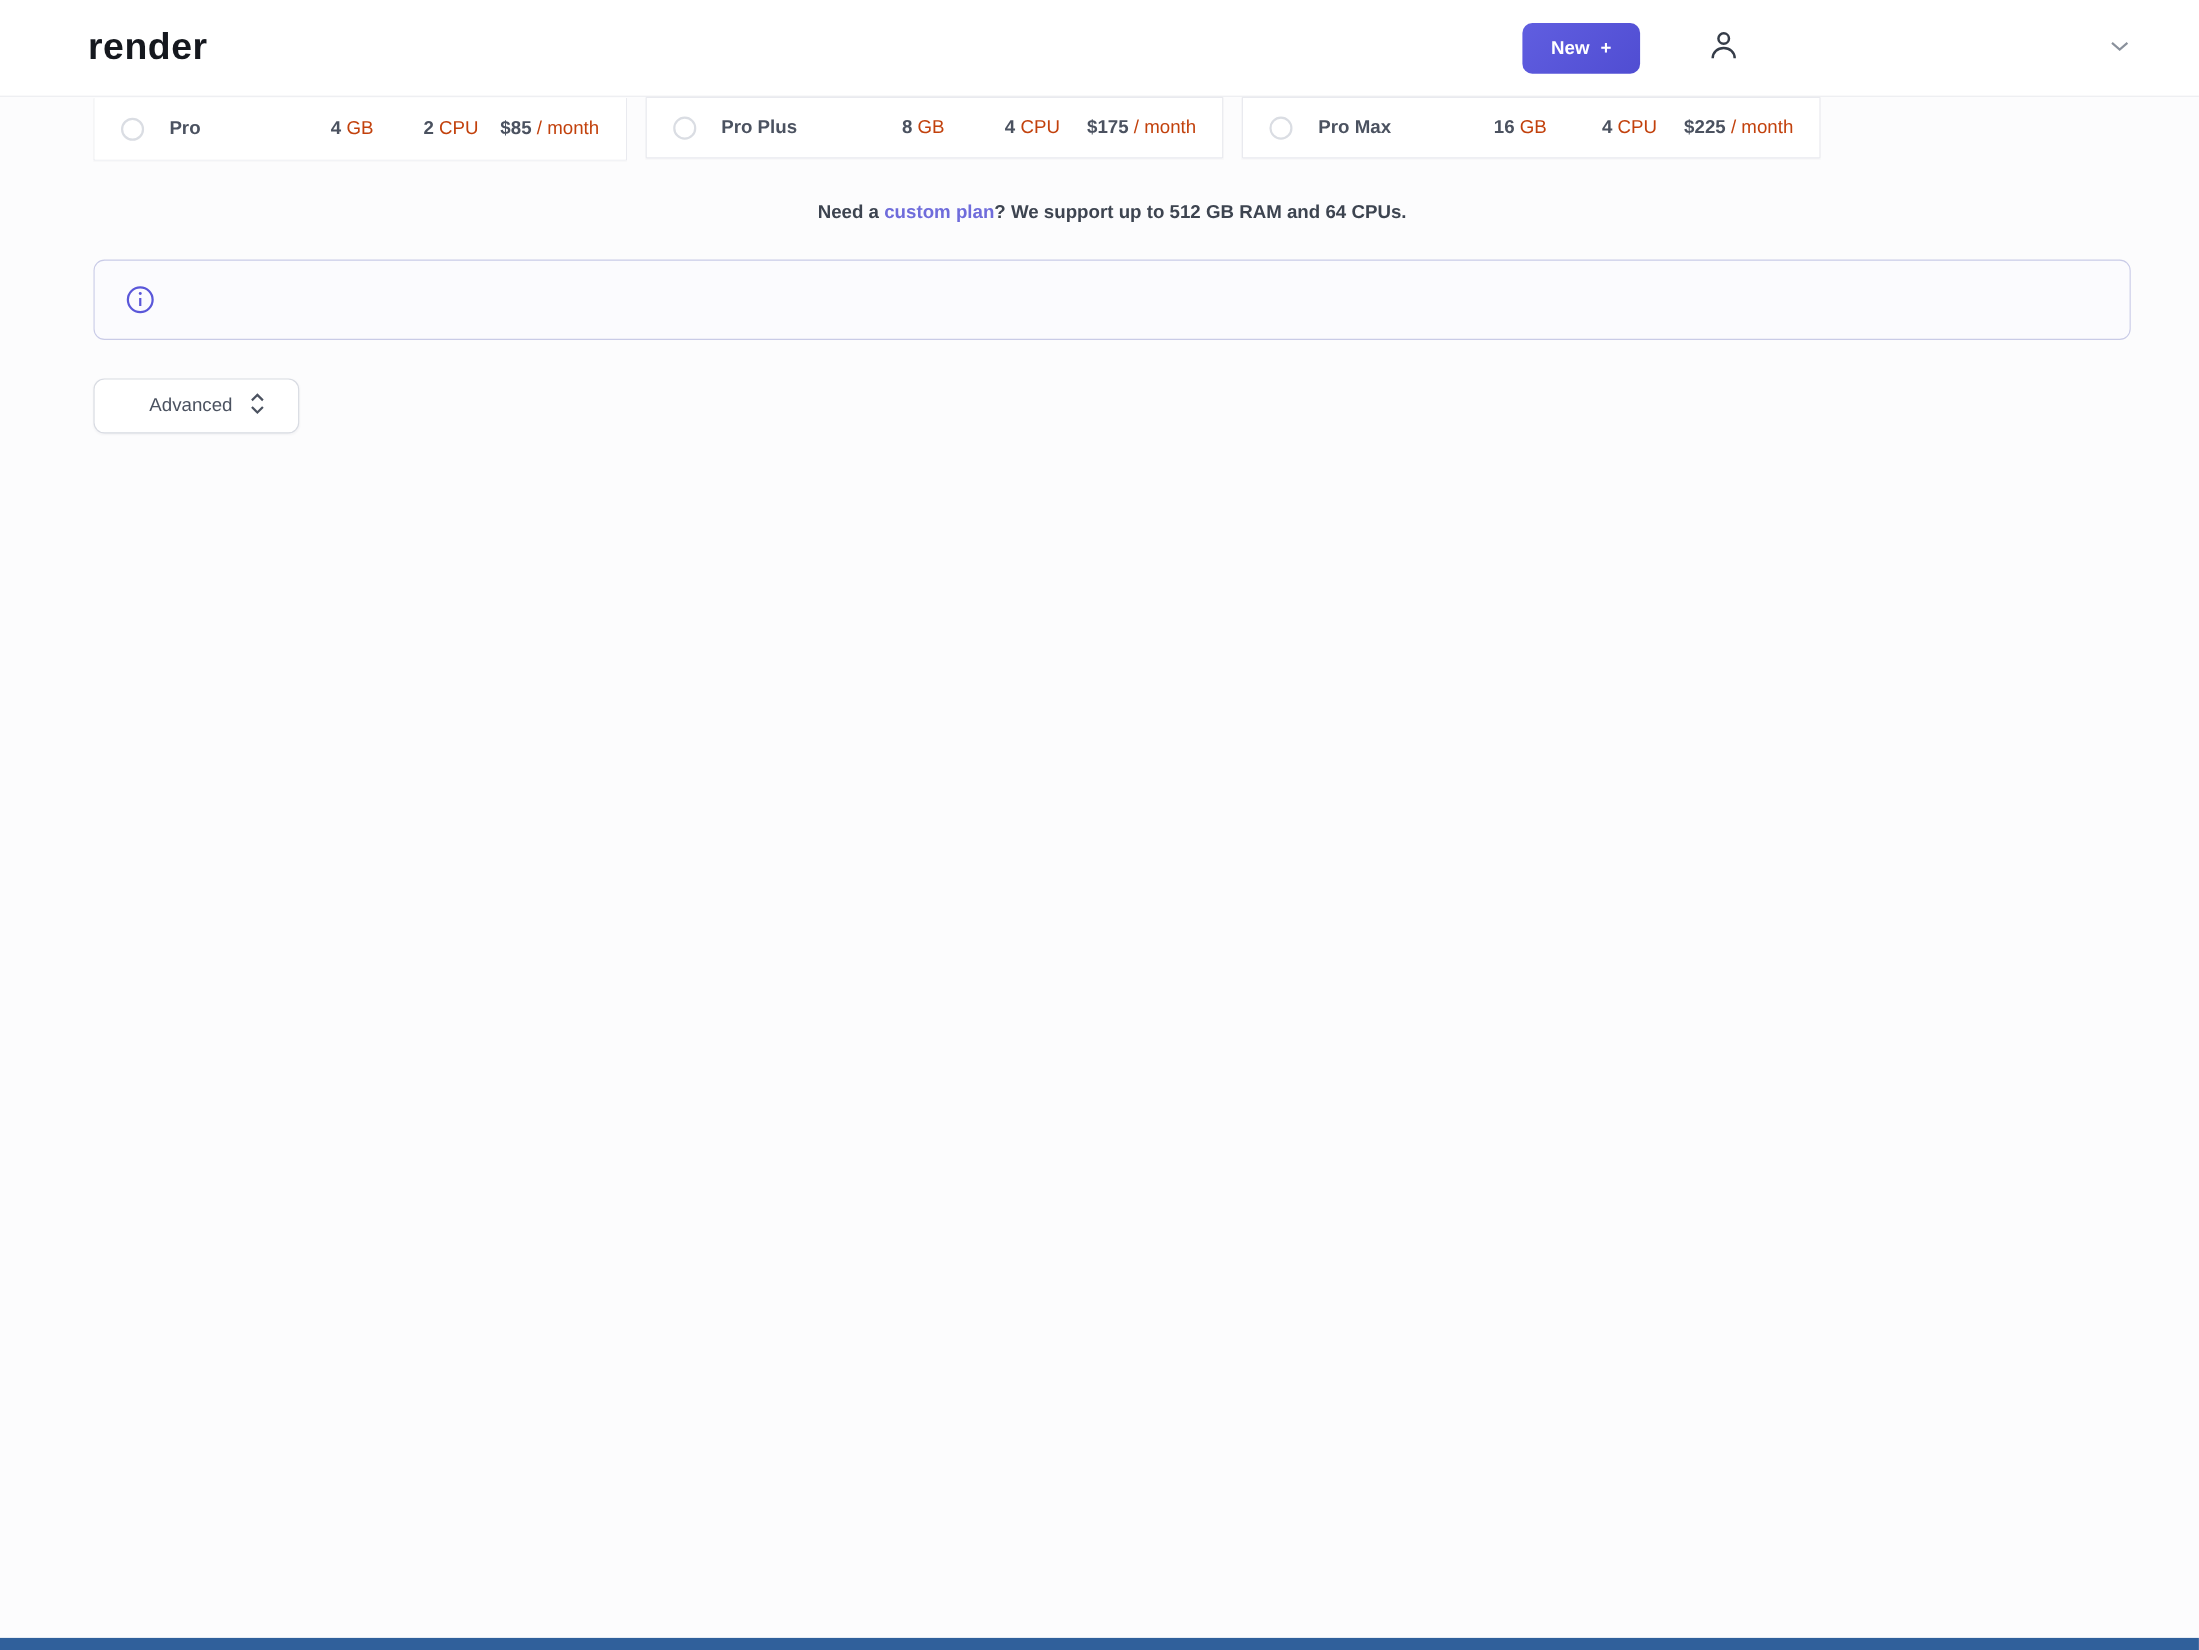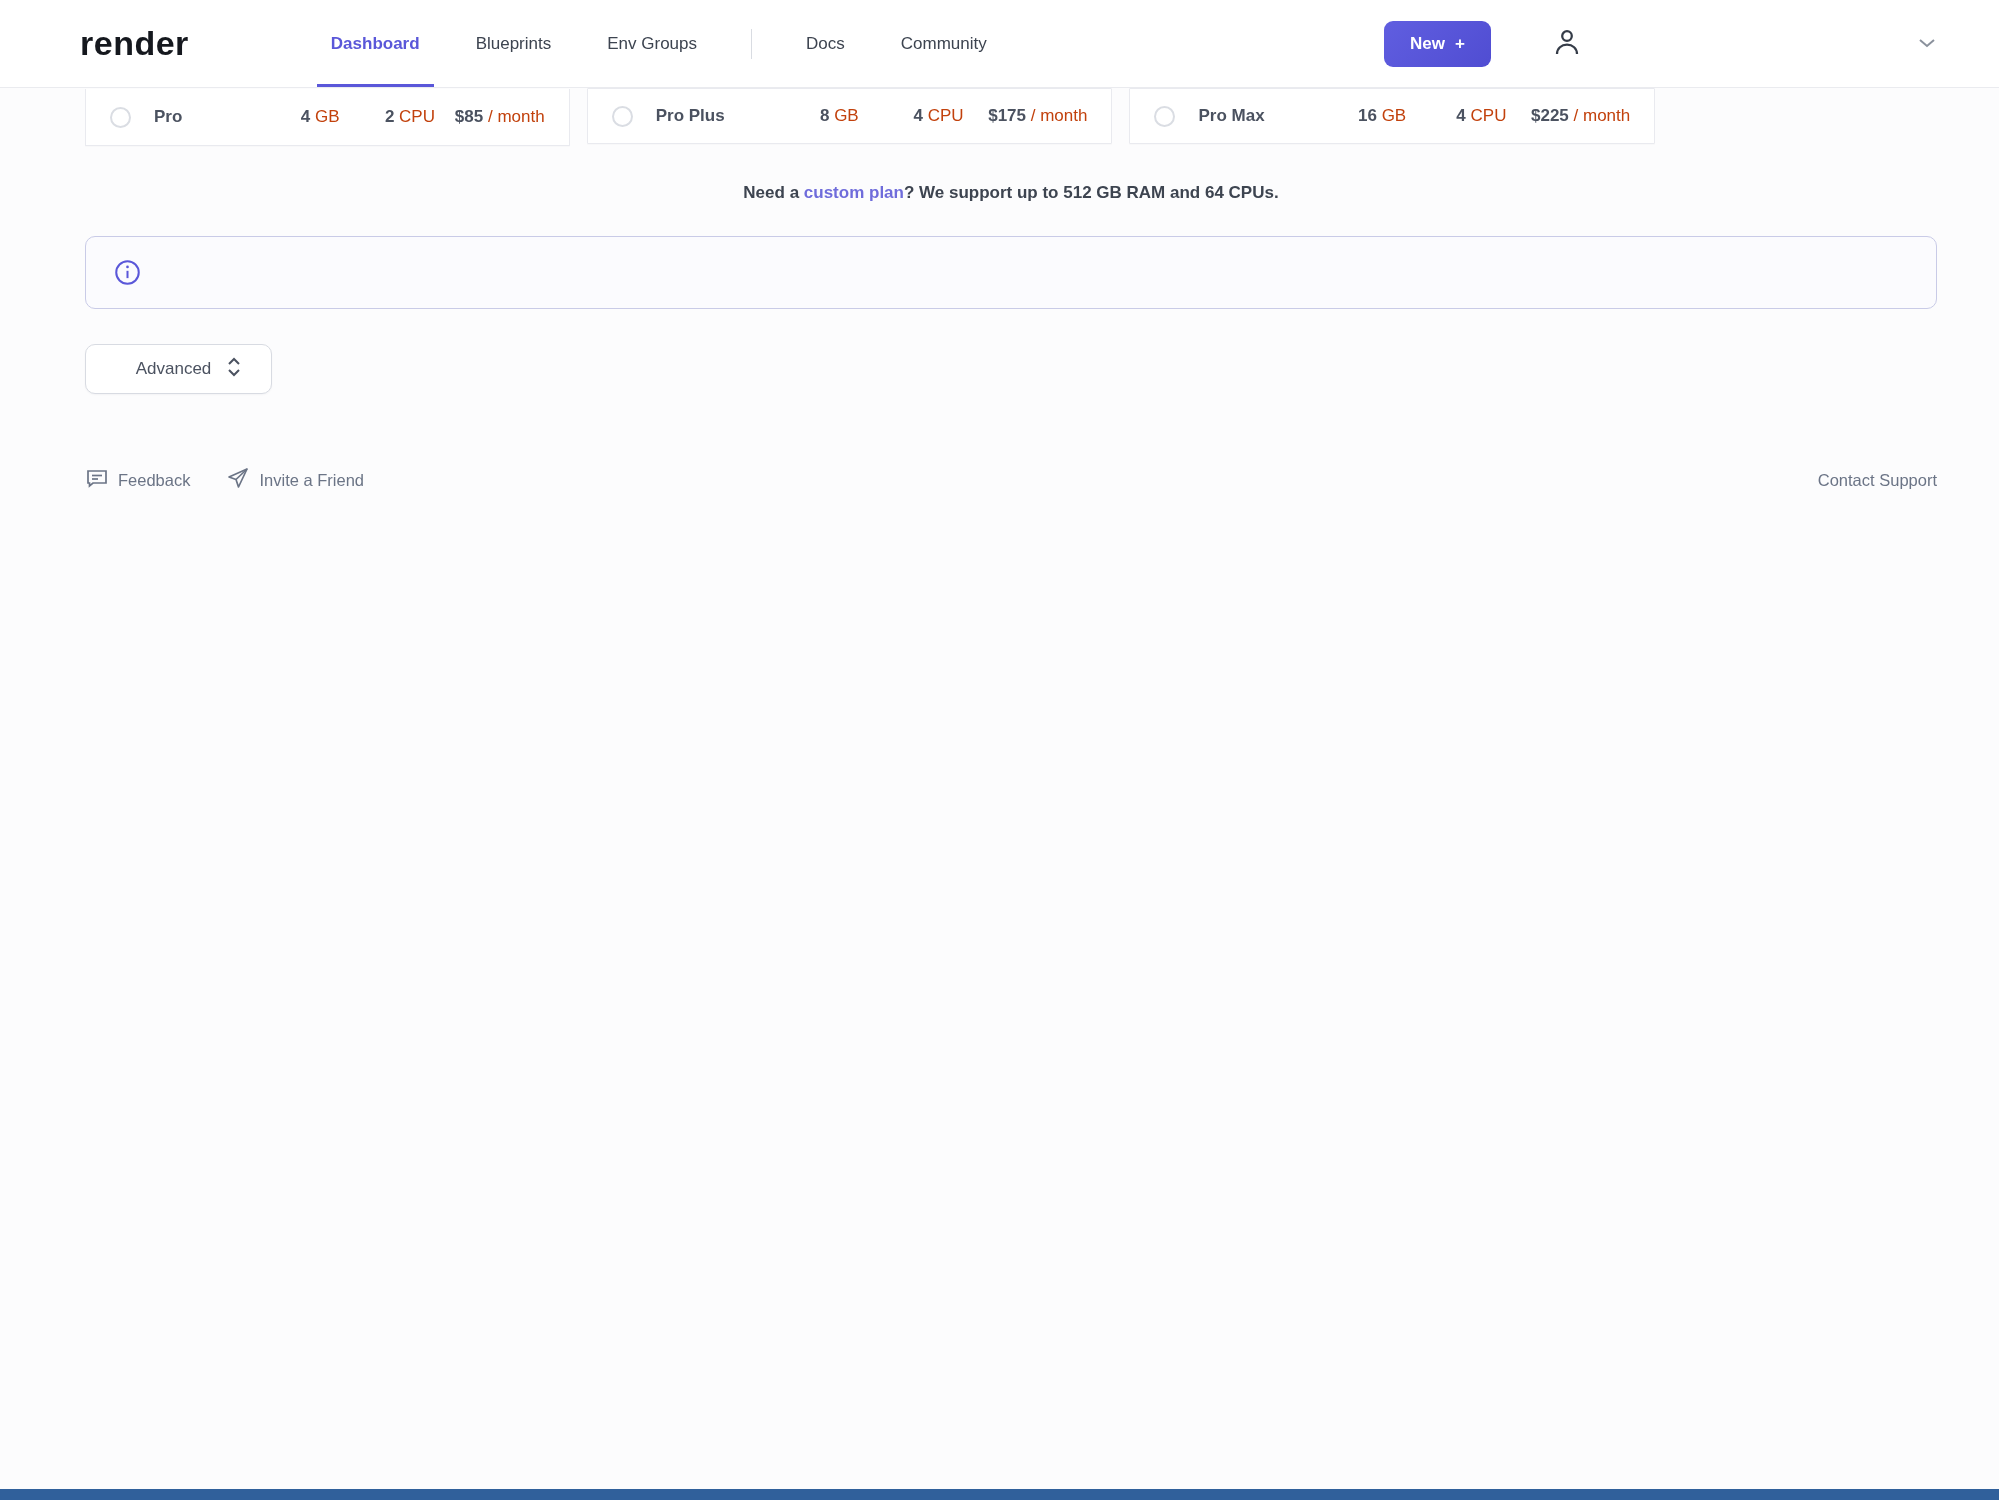--- a/index.html
+++ b/index.html
@@ -133,28 +133,20 @@
     position:absolute; left:0; bottom:0; width:100%; height:11px;
     background:#30609b;
   }
 </style>
 </head>
 <body>
 
 <header class="topbar">
   <div class="logo">render</div>
 
-  <nav class="nav">
-    <div class="nav-item active">Dashboard</div>
-    <div class="nav-item">Blueprints</div>
-    <div class="nav-item">Env Groups</div>
-    <div class="nav-divider"></div>
-    <div class="nav-item">Docs</div>
-    <div class="nav-item">Community</div>
-  </nav>
 
   <div class="topbar-spacer"></div>
 
   <button class="new-btn">
     <span>New</span>
     <span>+</span>
   </button>
 
   <span class="user-icon">
     <svg width="32" height="32" viewBox="0 0 24 24" fill="none" stroke="#353c48" stroke-width="1.7">
@@ -219,39 +211,16 @@
     <span>Advanced</span>
     <span>
       <svg width="14" height="20" viewBox="0 0 14 20" fill="none" stroke="#4b5260" stroke-width="2">
         <polyline points="2,7 7,2 12,7"></polyline>
         <polyline points="2,13 7,18 12,13"></polyline>
       </svg>
     </span>
   </div>
 
 
-  <footer class="page-footer">
-    <div class="footer-item">
-      <span>
-        <svg width="24" height="24" viewBox="0 0 24 24" fill="none" stroke="#6b7486" stroke-width="1.7">
-          <path d="M3 5 h18 v12 h-13 l-3.5 3 v-3 H3 z"></path>
-          <line x1="7" y1="9.5" x2="17" y2="9.5"></line>
-          <line x1="7" y1="13" x2="13" y2="13"></line>
-        </svg>
-      </span>
-      <span>Feedback</span>
-    </div>
-    <div class="footer-item">
-      <span>
-        <svg width="24" height="24" viewBox="0 0 24 24" fill="none" stroke="#6b7486" stroke-width="1.7" stroke-linejoin="round">
-          <path d="M21 3 L3 11 l7 2.5 L12.5 21 z"></path>
-          <line x1="10" y1="13.5" x2="21" y2="3"></line>
-        </svg>
-      </span>
-      <span>Invite a Friend</span>
-    </div>
-    <div class="footer-spacer"></div>
-    <div class="contact">Contact Support</div>
-  </footer>
 
 </main>
 
 <div class="bottom-bar"></div>
 
 </body></html>

